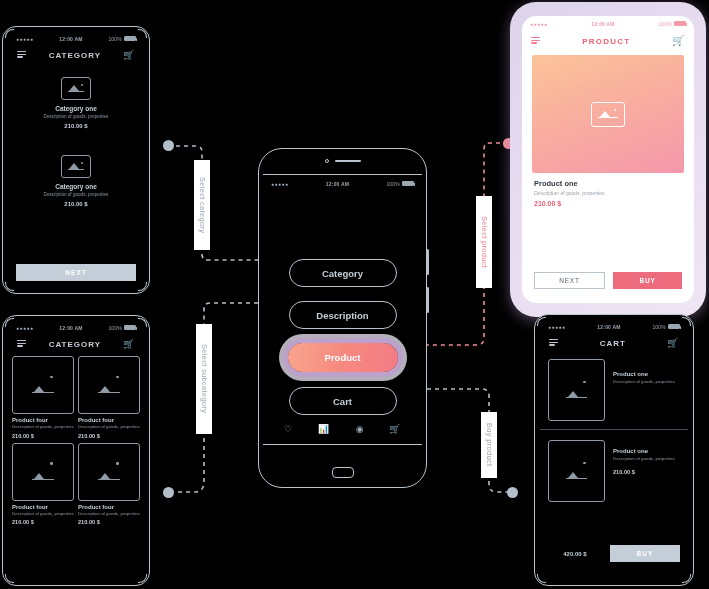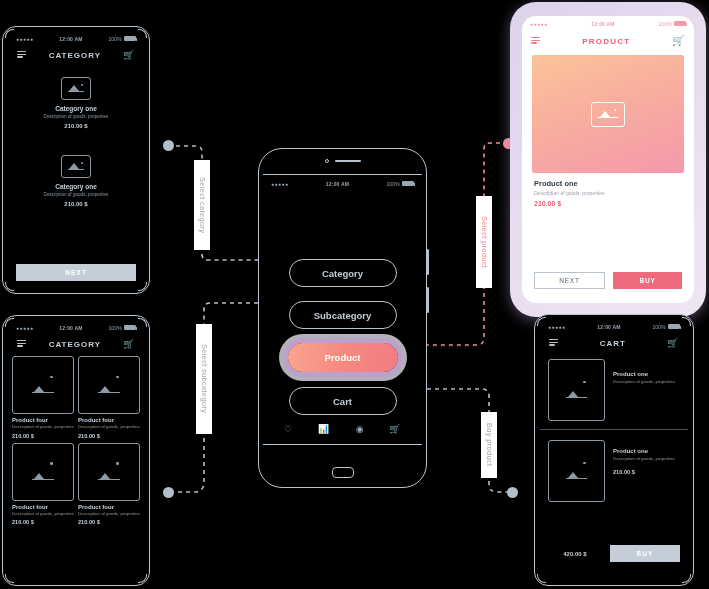--- a/index.html
+++ b/index.html
@@ -470,21 +470,21 @@
         <span class="rt">
           <span>100%</span>
           <span class="batt"></span>
         </span>
       </div>
 
       <div class="pill" style="top:84px;">
         <span>Category</span>
       </div>
       <div class="pill" style="top:126px;">
-        <span>Subcategory</span>
+        <span>Description</span>
       </div>
       <div class="pill-active" style="top:168px;">
         <span>Product</span>
       </div>
       <div class="pill" style="top:212px;">
         <span>Cart</span>
       </div>
 
       <div class="navbar">
         <span>♡</span>

